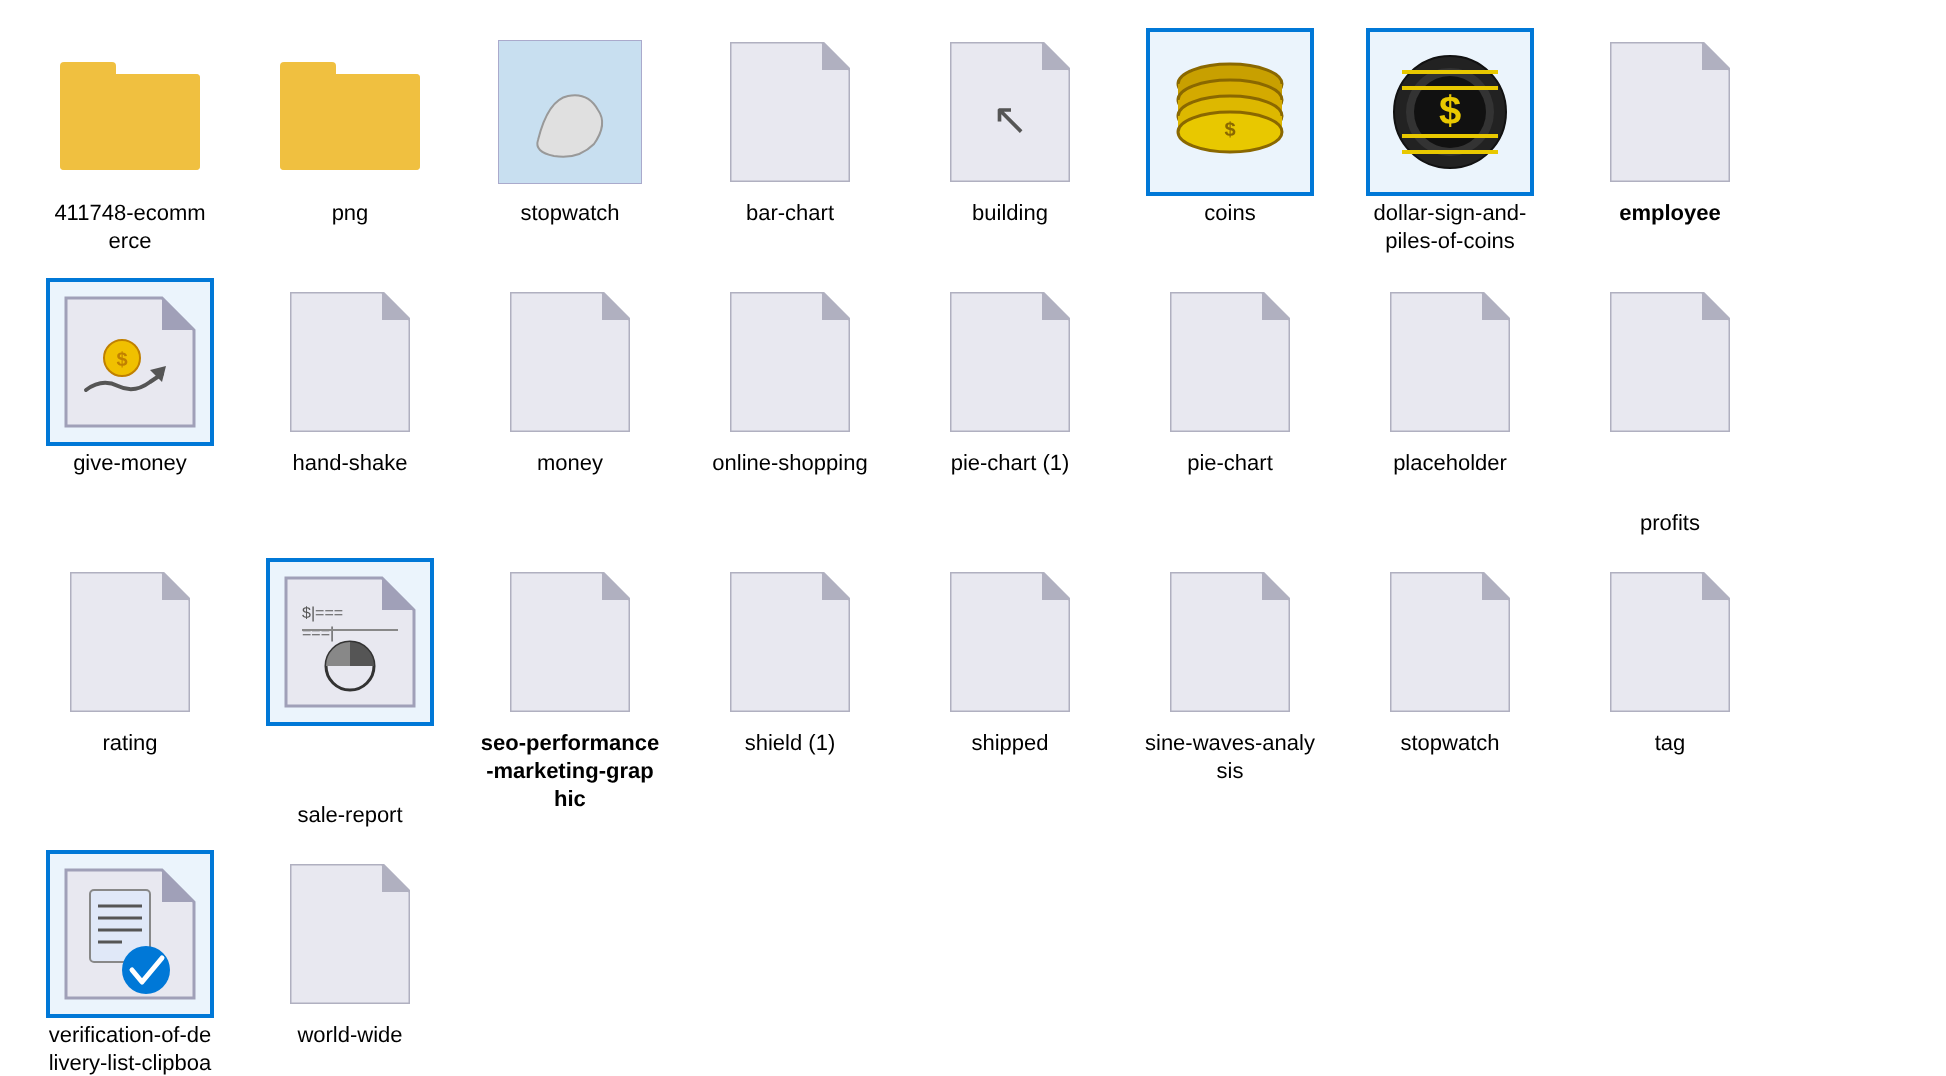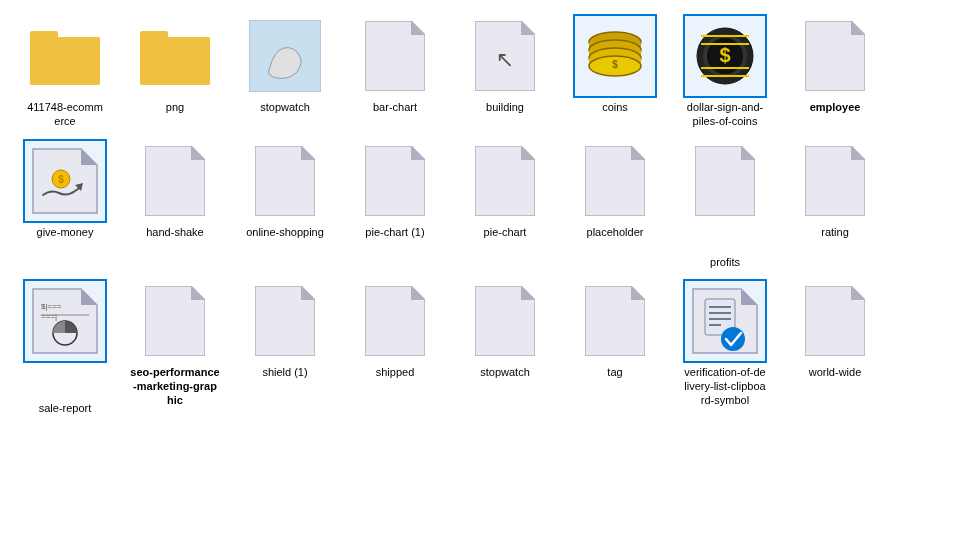--- a/index.html
+++ b/index.html
@@ -161,20 +161,29 @@
       </div>
       <div class="file-label" style="white-space: pre-wrap;">hand-shake</div>
     </div>
     <div class="file-item">
       <div class="icon-wrap">
         <svg width="60" height="70" viewBox="0 0 60 70">
     <polygon points="0,0 46,0 60,14 60,70 0,70" fill="#e8e8f0" stroke="#b0b0c0" stroke-width="1.5"></polygon>
     <polygon points="46,0 60,14 46,14" fill="#b0b0c0"></polygon>
   </svg>
       </div>
+      <div class="file-label" style="white-space: pre-wrap;">money</div>
+    </div>
+    <div class="file-item">
+      <div class="icon-wrap">
+        <svg width="60" height="70" viewBox="0 0 60 70">
+    <polygon points="0,0 46,0 60,14 60,70 0,70" fill="#e8e8f0" stroke="#b0b0c0" stroke-width="1.5"></polygon>
+    <polygon points="46,0 60,14 46,14" fill="#b0b0c0"></polygon>
+  </svg>
+      </div>
       <div class="file-label" style="white-space: pre-wrap;">online-shopping</div>
     </div>
     <div class="file-item">
       <div class="icon-wrap">
         <svg width="60" height="70" viewBox="0 0 60 70">
     <polygon points="0,0 46,0 60,14 60,70 0,70" fill="#e8e8f0" stroke="#b0b0c0" stroke-width="1.5"></polygon>
     <polygon points="46,0 60,14 46,14" fill="#b0b0c0"></polygon>
   </svg>
       </div>
       <div class="file-label" style="white-space: pre-wrap; text-align: center;">pie-chart (1)</div>
@@ -251,20 +260,30 @@
       <div class="file-label" style="white-space: pre-wrap;">shield (1)</div>
     </div>
     <div class="file-item">
       <div class="icon-wrap">
         <svg width="60" height="70" viewBox="0 0 60 70">
     <polygon points="0,0 46,0 60,14 60,70 0,70" fill="#e8e8f0" stroke="#b0b0c0" stroke-width="1.5"></polygon>
     <polygon points="46,0 60,14 46,14" fill="#b0b0c0"></polygon>
   </svg>
       </div>
       <div class="file-label" style="white-space: pre-wrap;">shipped</div>
+    </div>
+    <div class="file-item">
+      <div class="icon-wrap">
+        <svg width="60" height="70" viewBox="0 0 60 70">
+    <polygon points="0,0 46,0 60,14 60,70 0,70" fill="#e8e8f0" stroke="#b0b0c0" stroke-width="1.5"></polygon>
+    <polygon points="46,0 60,14 46,14" fill="#b0b0c0"></polygon>
+  </svg>
+      </div>
+      <div class="file-label" style="white-space: pre-wrap;">sine-waves-analy
+sis</div>
     </div>
     <div class="file-item">
       <div class="icon-wrap">
         <svg width="60" height="70" viewBox="0 0 60 70">
     <polygon points="0,0 46,0 60,14 60,70 0,70" fill="#e8e8f0" stroke="#b0b0c0" stroke-width="1.5"></polygon>
     <polygon points="46,0 60,14 46,14" fill="#b0b0c0"></polygon>
   </svg>
       </div>
       <div class="file-label" style="white-space: pre-wrap;">stopwatch</div>
     </div>

